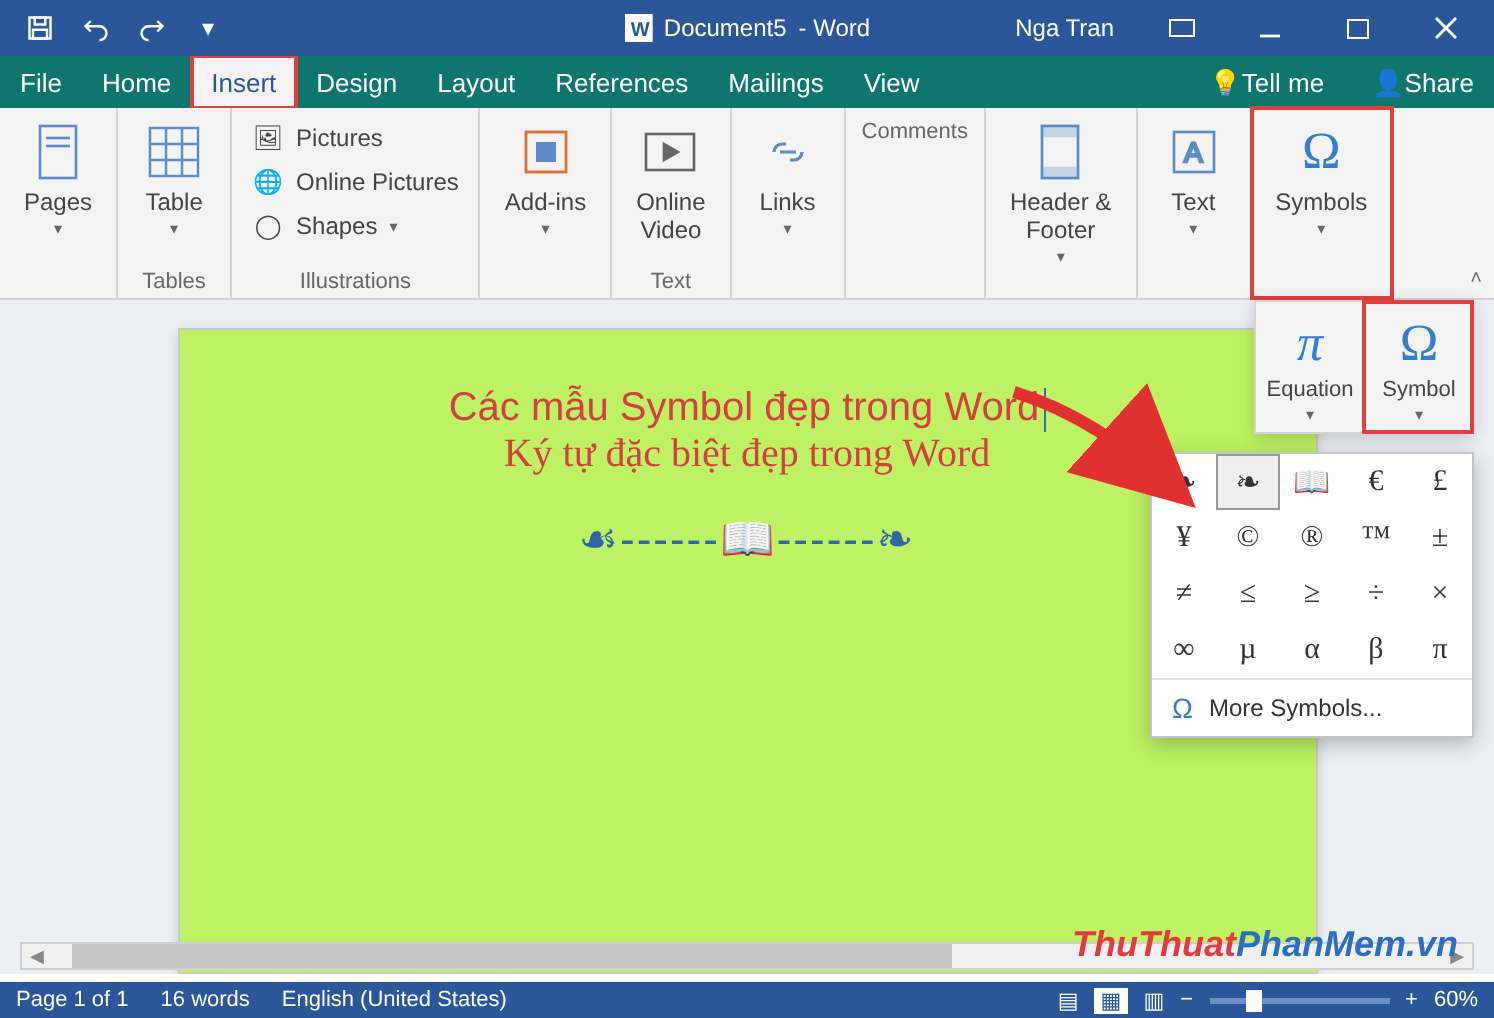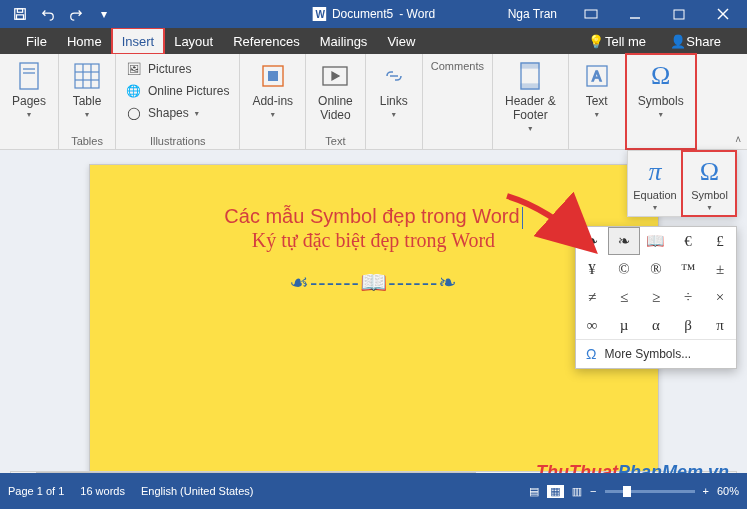--- a/index.html
+++ b/index.html
@@ -6,58 +6,58 @@
 body { background: #fff; width: 747px; height: 509px; overflow: hidden; position: relative; }
 
 .titlebar { height: 28px; background: #2b579a; color: #fff; display: flex; align-items: center; font-size: 12px; position: relative; }
 .qat { display: flex; align-items: center; gap: 4px; padding: 0 8px; }
 .qat-btn { width: 24px; height: 24px; display: flex; align-items: center; justify-content: center; color: #fff; cursor: pointer; }
 .title-center { position: absolute; left: 50%; transform: translateX(-50%); display: flex; align-items: center; gap: 6px; }
 .title-right { position: absolute; right: 0; display: flex; align-items: center; gap: 4px; padding-right: 4px; justify-content: flex-end; }
 .winbtn { width: 40px; height: 28px; display: flex; align-items: center; justify-content: center; cursor: pointer; }
 .user { margin-right: 10px; }
 
-.menubar { height: 26px; background: #404040; color: #fff; display: flex; align-items: stretch; font-size: 13px; padding: 0 16px; }
+.menubar { height: 26px; background: #0f766e; color: #fff; display: flex; align-items: stretch; font-size: 13px; padding: 0 0; }
 .mtab { padding: 0 10px; display: flex; align-items: center; cursor: pointer; }
 .mtab.active { background: #f3f3f3; color: #2b579a; }
 .mright { margin-left: auto; display: flex; align-items: center; gap: 4px; }
 .hl-red { outline: 2px solid #e04040; outline-offset: -1px; }
 
 .ribbon { height: 96px; background: #f3f3f3; border-bottom: 1px solid #d4d4d4; display: flex; align-items: stretch; position: relative; }
 .rgroup { border-right: 1px solid #d4d4d4; padding: 4px 8px 2px; display: flex; flex-direction: column; justify-content: space-between; }
 .rgroup-label { font-size: 11px; color: #666; text-align: center; padding-top: 2px; }
 .rbtn-lg { display: flex; flex-direction: column; align-items: center; gap: 2px; font-size: 12px; color: #444; cursor: pointer; padding: 2px 4px; }
 .rbtn-lg .icon-box { width: 32px; height: 32px; display: flex; align-items: center; justify-content: center; }
 .rbtn-sm { display: flex; align-items: center; gap: 6px; font-size: 12px; color: #444; cursor: pointer; padding: 1px 2px; height: 22px; }
 .rbtn-sm .mini-icon { width: 16px; height: 16px; display: flex; align-items: center; justify-content: center; }
 .col { display: flex; flex-direction: column; }
 .caret { font-size: 8px; color: #666; }
 .collapse { position: absolute; right: 6px; bottom: 4px; font-size: 10px; color: #666; cursor: pointer; }
 
 .doc-area { position: absolute; top: 150px; left: 0; right: 0; bottom: 22px; background: #eceff4; display: flex; justify-content: center; padding-top: 14px; overflow: hidden; }
-.page { width: 570px; background: #fde047; border: 1px solid #c8c8c8; box-shadow: 0 2px 6px rgba(0,0,0,.15); padding: 40px 56px; position: relative; }
+.page { width: 570px; background: #bef264; border: 1px solid #c8c8c8; box-shadow: 0 2px 6px rgba(0,0,0,.15); padding: 28px 56px; position: relative; }
 .doc-line { font-family: "Times New Roman", serif; font-size: 20px; color: #d43f3f; text-align: center; }
 .doc-cursor { display: inline-block; width: 1px; height: 22px; background: #3b6bb7; vertical-align: middle; margin-left: 2px; }
 .dingbat-line { text-align: center; margin-top: 18px; font-size: 22px; color: #2e66a6; letter-spacing: 1px; }
 
 .dropdown-strip { position: absolute; top: 150px; right: 10px; background: #f3f3f3; display: flex; box-shadow: 0 2px 8px rgba(0,0,0,.18); border: 1px solid #d4d4d4; }
 .dd-btn { width: 54px; padding: 6px 2px 4px; display: flex; flex-direction: column; align-items: center; gap: 2px; font-size: 11px; color: #444; cursor: pointer; border-left: 1px solid #e4e4e4; }
 .dd-btn:first-child { border-left: none; }
 .dd-btn .big { font-size: 26px; color: #357dd2; font-style: italic; font-family: Georgia, serif; height: 30px; display: flex; align-items: center; }
 
 .symbol-panel { position: absolute; top: 226px; right: 10px; background: #fff; border: 1px solid #c4c4c4; box-shadow: 0 3px 10px rgba(0,0,0,.25); width: 162px; }
 .sym-grid { display: grid; grid-template-columns: repeat(5, 1fr); }
 .sym-cell { height: 28px; display: flex; align-items: center; justify-content: center; font-size: 15px; color: #333; cursor: pointer; font-family: "Times New Roman", serif; }
 .sym-cell.sel { border: 1px solid #999; background: #eee; }
 .more-row { display: flex; align-items: center; gap: 8px; padding: 6px 10px; font-size: 12px; color: #333; border-top: 1px solid #e4e4e4; cursor: pointer; }
 .more-row .omega { color: #357dd2; font-size: 14px; }
 
 .arrow { position: absolute; top: 188px; right: 140px; width: 110px; height: 70px; pointer-events: none; }
 
-.statusbar { position: absolute; bottom: 0; left: 0; right: 0; height: 36px; background: #2b579a; color: #fff; font-size: 11px; display: flex; align-items: center; padding: 0 8px; gap: 16px; }
+.statusbar { position: absolute; bottom: 0; left: 0; right: 0; height: 18px; background: #2b579a; color: #fff; font-size: 11px; display: flex; align-items: center; padding: 0 8px; gap: 16px; }
 .statusbar .sb-right { margin-left: auto; display: flex; align-items: center; gap: 8px; }
 .zoom-track { width: 90px; height: 3px; background: #6d91c4; position: relative; }
 .zoom-thumb { position: absolute; top: -4px; width: 8px; height: 11px; background: #fff; }
 
 .watermark { position: absolute; bottom: 26px; right: 18px; font-size: 18px; font-weight: 700; font-style: italic; }
 .watermark .a { color: #e23b3b; }
 .watermark .b { color: #2c6fbf; }
 .scroll-x { position:absolute; left:10px; right:10px; bottom:24px; height:14px; background:#f0f0f0; border:1px solid #d0d0d0; display:flex; align-items:center; }
 .scroll-x .thumb { height:100%; background:#c6c6c6; width:440px; margin-left:10px; }
 </style>
@@ -116,20 +116,21 @@
           <line x1="11" y1="1" x2="1" y2="11"></line>
         </svg>
       </div>
   </div>
 </div>
 
 <div class="menubar">
   <div class="mtab">File</div>
   <div class="mtab">Home</div>
   <div class="mtab active hl-red">Insert</div>
+  <div class="mtab">Design</div>
   <div class="mtab">Layout</div>
   <div class="mtab">References</div>
   <div class="mtab">Mailings</div>
   <div class="mtab">View</div>
   <div class="mright">
     <div class="mtab">💡 <span>Tell me</span></div>
     <div class="mtab">👤 <span>Share</span></div>
   </div>
 </div>
 

